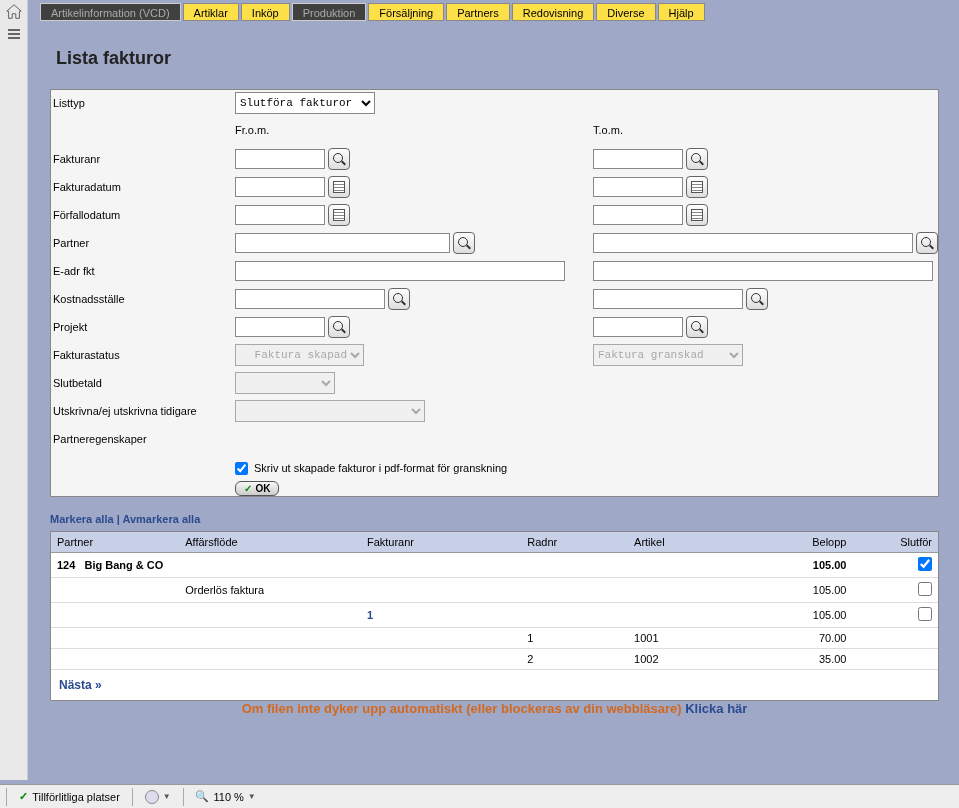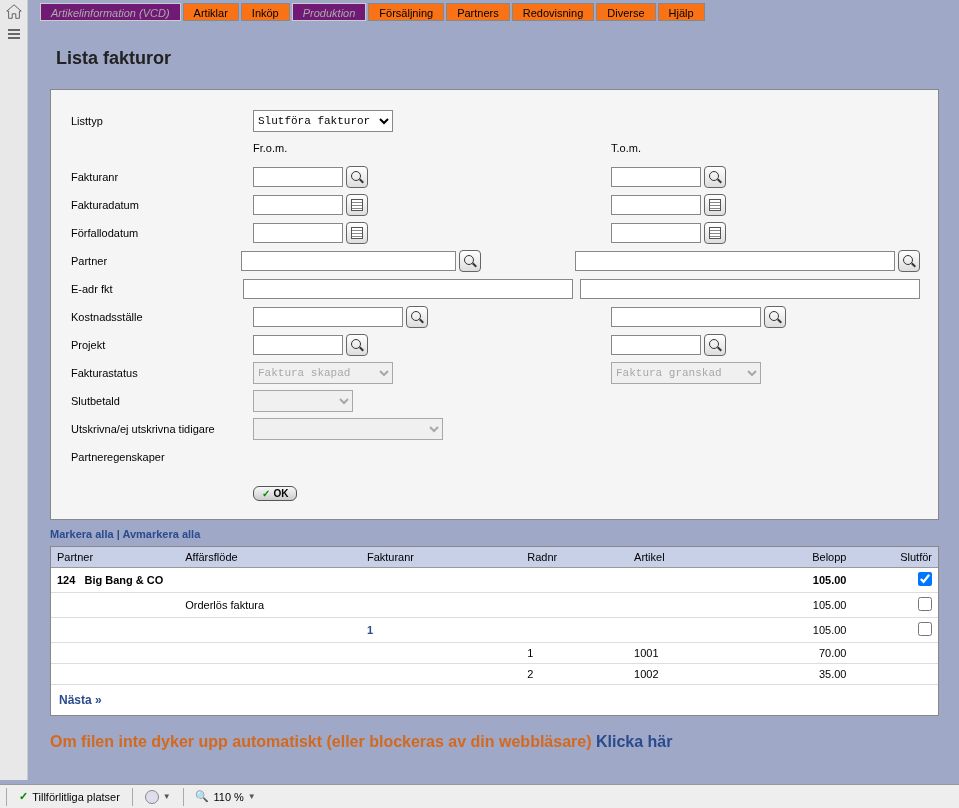--- a/index.html
+++ b/index.html
@@ -2,25 +2,25 @@
 <html><head>
 <meta charset="utf-8">
 <style>
 * { box-sizing: border-box; margin: 0; padding: 0; }
 body { font-family: Verdana, Arial, sans-serif; font-size: 11px; background: #fff; }
 .app { width: 959px; height: 808px; position: relative; background: #a0a8c8; }
 .left-bar { position: absolute; left: 0; top: 0; width: 28px; height: 780px; background: #e8e8e8; border-right: 1px solid #ccc; }
 .home-icon { width: 18px; height: 18px; margin: 3px auto; display: block; }
 .menu-icon { width: 14px; height: 14px; margin: 6px auto; display: block; }
 .tabs { position: absolute; left: 40px; top: 3px; display: flex; gap: 2px; }
-.tab { background: #f97316; border: 1px solid #888; padding: 2px 10px; font-size: 11px; cursor: pointer; height: 18px; line-height: 14px; }
-.tab.disabled { color: #aaa; background: #701a75; border-color: #ccc; cursor: default; font-style: italic; }
+.tab { background: #fde047; border: 1px solid #888; padding: 2px 10px; font-size: 11px; cursor: pointer; height: 18px; line-height: 14px; }
+.tab.disabled { color: #aaa; background: #404040; border-color: #ccc; cursor: default; }
 .main-panel { position: absolute; left: 40px; top: 28px; right: 10px; bottom: 28px; background: #a0a8c8; padding: 10px; }
 .page-title { font-size: 18px; font-weight: bold; color: #222; margin: 10px 0 20px 6px; }
-.form-container { background: #f5f5f5; border: 1px solid #888; padding: 18px; margin-bottom: 8px; }
+.form-container { background: #f5f5f5; border: 1px solid #888; padding: 0; margin-bottom: 16px; }
 .form-row { display: flex; align-items: center; min-height: 26px; margin-bottom: 2px; }
 .form-label { width: 184px; font-size: 11px; color: #000; padding-left: 2px; }
 .form-col1 { width: 358px; display: flex; align-items: center; }
 .form-col2 { flex: 1; display: flex; align-items: center; }
 .col-header { font-size: 11px; padding-bottom: 2px; }
 input[type="text"] { border: 1px solid #888; background: #fff; height: 20px; padding: 1px 3px; font-size: 11px; }
 .inp-sm { width: 90px; }
 .inp-md { width: 150px; }
 .inp-lg { width: 215px; }
 .inp-xl { width: 330px; }
@@ -42,21 +42,21 @@
 .table-container { background: #fff; border: 1px solid #888; }
 table { width: 100%; border-collapse: collapse; font-size: 11px; }
 thead th { background: #c8d0e8; text-align: left; padding: 4px 6px; font-weight: normal; border-bottom: 1px solid #999; }
 thead th.right { text-align: right; }
 tbody td { padding: 4px 6px; border-bottom: 1px solid #ddd; }
 tbody td.right { text-align: right; }
 tbody td.bold { font-weight: bold; }
 tbody td.linkcell { color: #2a4b8d; font-weight: bold; cursor: pointer; }
 .small-cb { width: 14px; height: 14px; }
 .nasta { text-align: left; padding: 8px; color: #2a4b8d; font-weight: bold; font-size: 12px; cursor: pointer; }
-.warning-row { font-size: 16px; padding: 17px 0; }
+.warning-row { font-size: 13px; padding: 0 0; text-align: center; }
 .warning-row .warn { color: #d2691e; font-weight: bold; }
 .warning-row .klink { color: #2a4b8d; font-weight: bold; cursor: pointer; }
 .status-bar { position: absolute; left: 0; right: 0; bottom: 0; height: 24px; background: #eee; border-top: 1px solid #999; display: flex; align-items: center; font-size: 11px; }
 .status-left { flex: 1; padding-left: 6px; }
 .status-sep { width: 1px; height: 18px; background: #aaa; margin: 0 6px; }
 .status-item { display: flex; align-items: center; padding: 0 6px; gap: 4px; }
 .checkmark { color: #080; font-weight: bold; }
 .dropdown-arrow { font-size: 8px; color: #555; }
 .globe-icon { width: 14px; height: 14px; border: 1px solid #888; border-radius: 50%; background: #dde; }
 .zoom-glyph::before { content: '🔍'; font-size: 11px; }
@@ -198,21 +198,21 @@
         <div class="form-col2">
             <input type="text" class="inp-sm" style="">
             <span class="icon-btn">
               <span class="search-glyph"></span>
             </span>
           </div>
       </div>
       <div class="form-row">
         <div class="form-label">Fakturastatus</div>
         <div class="form-col1">
-            <select class="disabled" disabled="" style="width:140px;"><option>Faktura skapad</option></select>
+            <select class="disabled" disabled="" style="width:129px;text-align:right;"><option>Faktura skapad</option></select>
           </div>
         <div class="form-col2">
             <select class="disabled" disabled="" style="width:150px;"><option>Faktura granskad</option></select>
           </div>
       </div>
       <div class="form-row">
         <div class="form-label">Slutbetald</div>
         <div class="form-col1">
             <select class="disabled" disabled="" style="width:100px;"><option></option></select>
           </div>
@@ -222,20 +222,24 @@
         <div class="form-col1">
             <select class="disabled" disabled="" style="width:190px;"><option></option></select>
           </div>
       </div>
       <div class="form-row">
         <div class="form-label">Partneregenskaper</div>
       </div>
       <div class="checkbox-row">
         <div class="form-label"></div>
         <div>
+          <div style="display:flex;align-items:flex-start;">
+            <input type="checkbox" checked="" style="">
+            <span class="checkbox-label">Skriv ut skapade fakturor i pdf-format för granskning</span>
+          </div>
           <span class="ok-btn">OK</span>
         </div>
       </div>
     </div>
 
     <div class="link-row">
       <a>Markera alla</a>
       <span class="sep"> | </span>
       <a>Avmarkera alla</a>
     </div>

